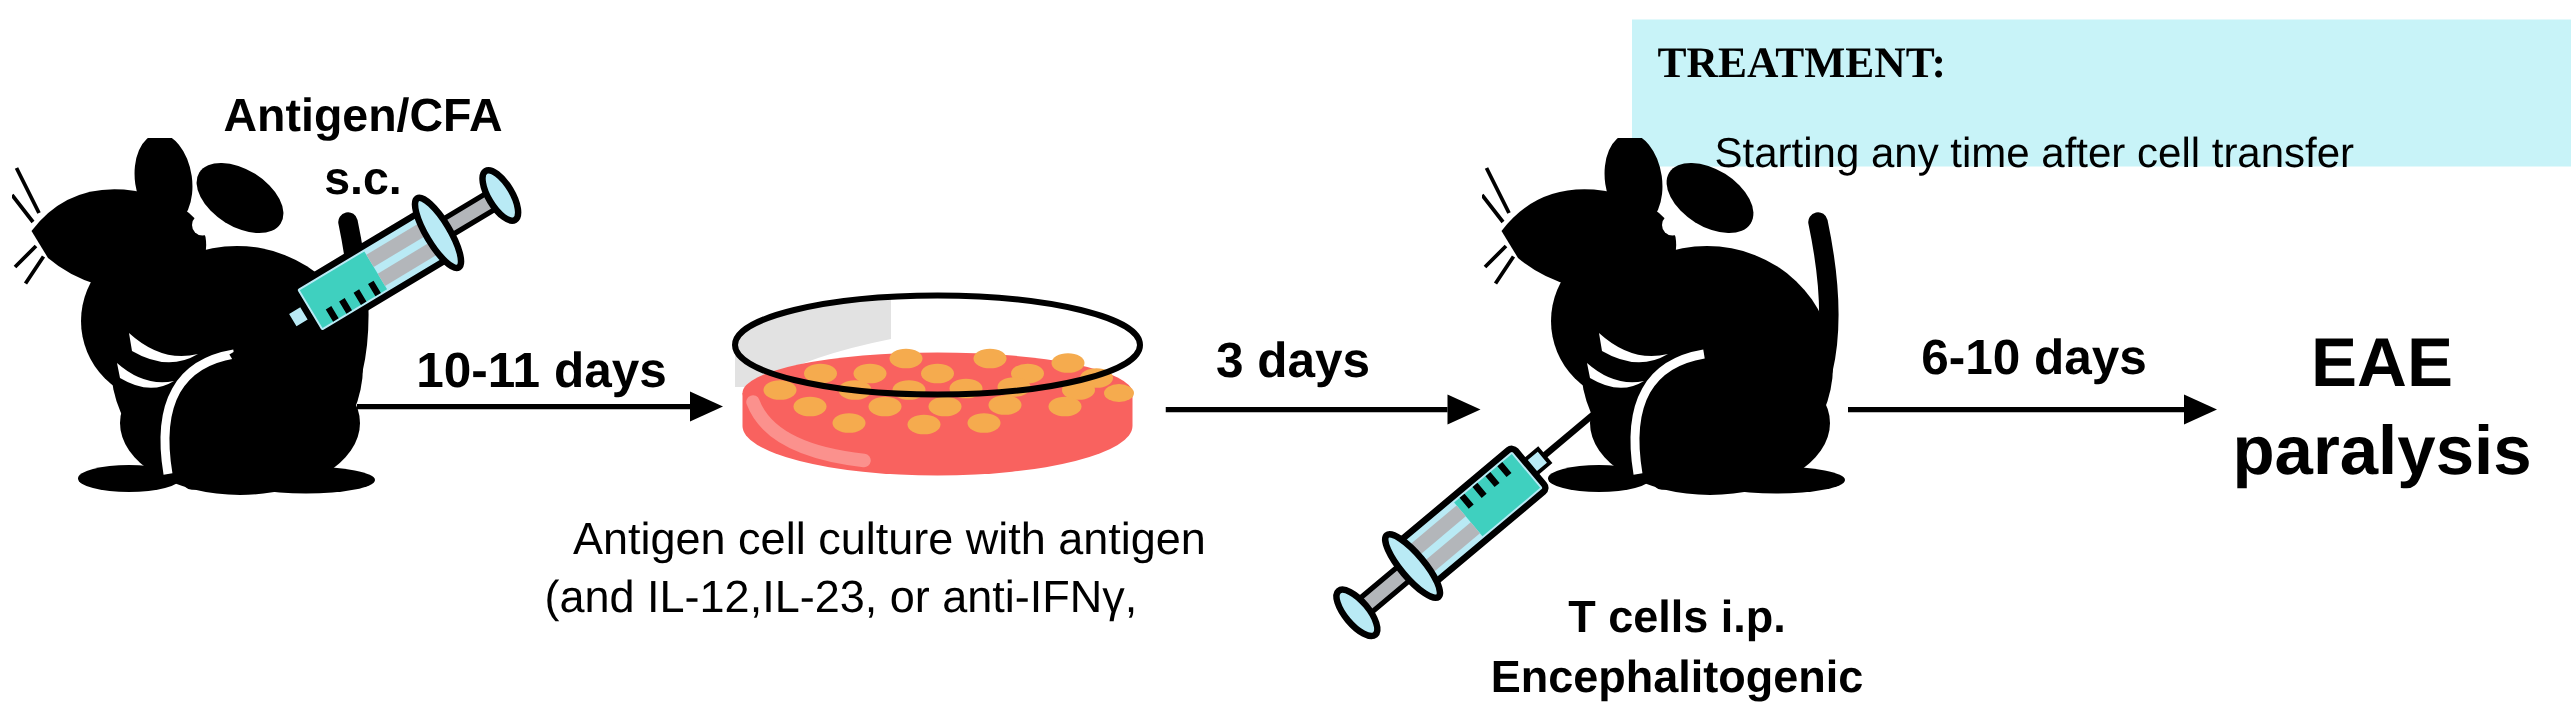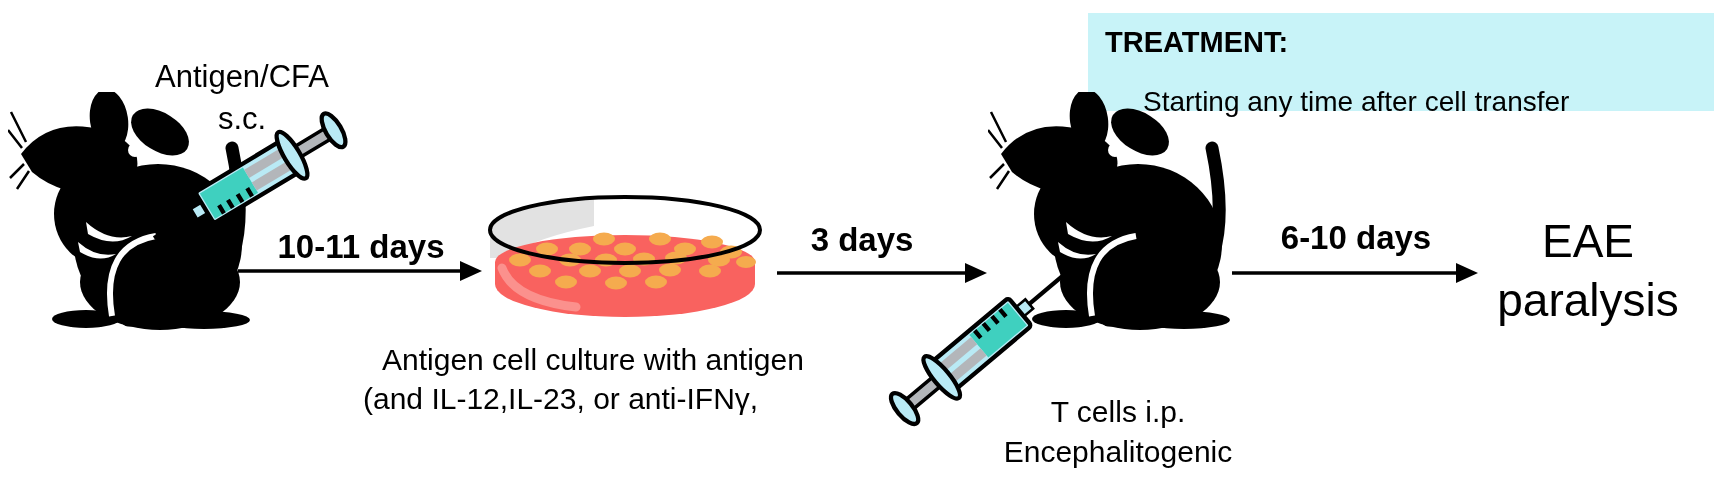--- a/index.html
+++ b/index.html
@@ -1,19 +1,19 @@
 <!DOCTYPE html>
 <html><head>
 <meta charset="utf-8">
 <style>
   html,body{margin:0;padding:0;background:#fff;}
   body{width:1714px;height:477px;position:relative;overflow:hidden;
        font-family:"Liberation Sans",sans-serif;color:#000;}
   .abs{position:absolute;}
-  .lbl{font-weight:normal;text-align:center;}
+  .lbl{font-weight:bold;text-align:center;}
   .arrow-label{font-size:33px;font-weight:bold;text-align:center;white-space:nowrap;}
 
   #step1-label{left:110px;top:56px;width:264px;font-size:31px;line-height:42px;}
   #mouse1{left:8px;top:92px;width:260px;height:240px;}
   #mouse2{left:988px;top:92px;width:260px;height:240px;}
   #syringe1{left:135px;top:143px;width:225px;height:78px;transform:rotate(149deg);}
   #syringe2{left:869px;top:305px;width:225px;height:78px;transform:rotate(-40deg);}
 
   #arrow1-label{left:238px;top:217px;width:246px;margin-top:11px;}
   #arrow1{left:238px;top:259px;}
@@ -26,21 +26,21 @@
 
   #step3-label{left:968px;top:392px;width:300px;font-size:30px;line-height:40px;}
 
   #arrow3-label{left:1232px;top:219px;width:248px;}
   #arrow3{left:1232px;top:261px;}
 
   #outcome-label{left:1460px;top:212px;width:256px;font-size:46px;line-height:59px;}
 
   #treatment-box{left:1088px;top:13px;width:626px;height:98px;background:#c8f3f8;
                  padding:0;box-sizing:border-box;}
-  #treatment-heading{position:absolute;left:17px;top:13px;font-size:29px;font-weight:bold;}
+  #treatment-heading{position:absolute;left:17px;top:13px;font-size:29px;font-weight:bold;font-family:Liberation Serif, serif;}
   #treatment-body{position:absolute;left:55px;top:54px;font-size:28px;margin-top:19px;}
 </style>
 </head>
 <body>
 
 <svg width="0" height="0" style="position:absolute" aria-hidden="true">
   <defs>
     <g id="mouse-sym" fill="#000" stroke="none">
       <path d="M18 50 L3 20 M14 56 L0 38 M16 72 L2 86 M21 79 L9 97" stroke="#000" stroke-width="2.5" fill="none"></path>
       <path d="M120 228 C 212 226 248 170 224 56" stroke="#000" stroke-width="13" fill="none" stroke-linecap="round"></path>

